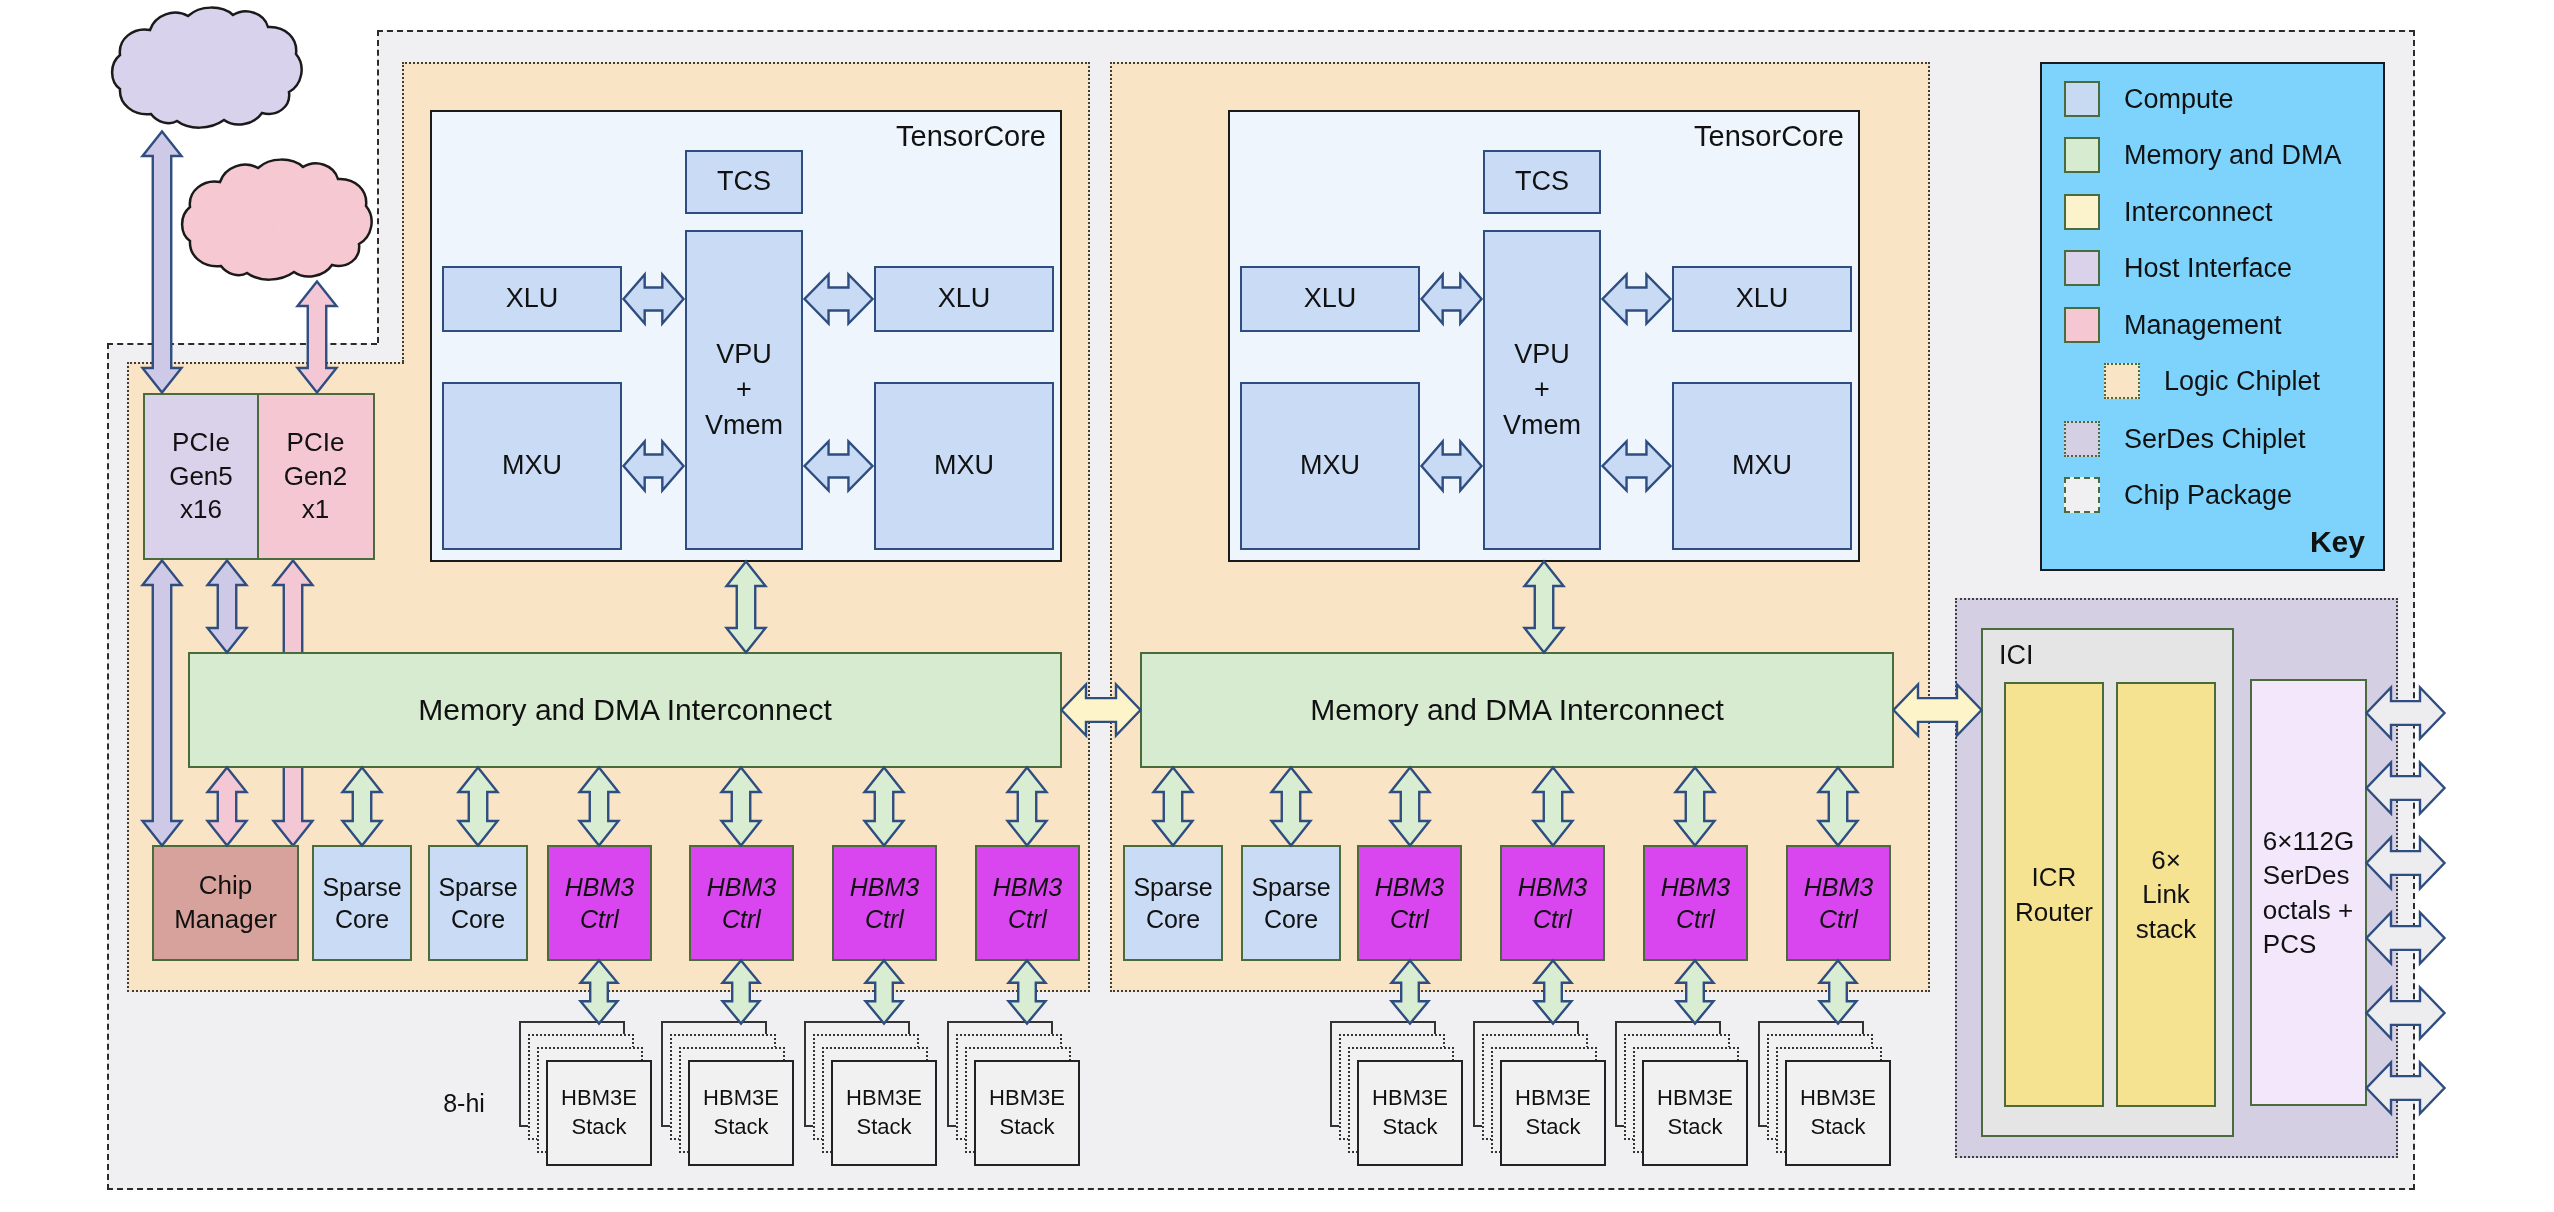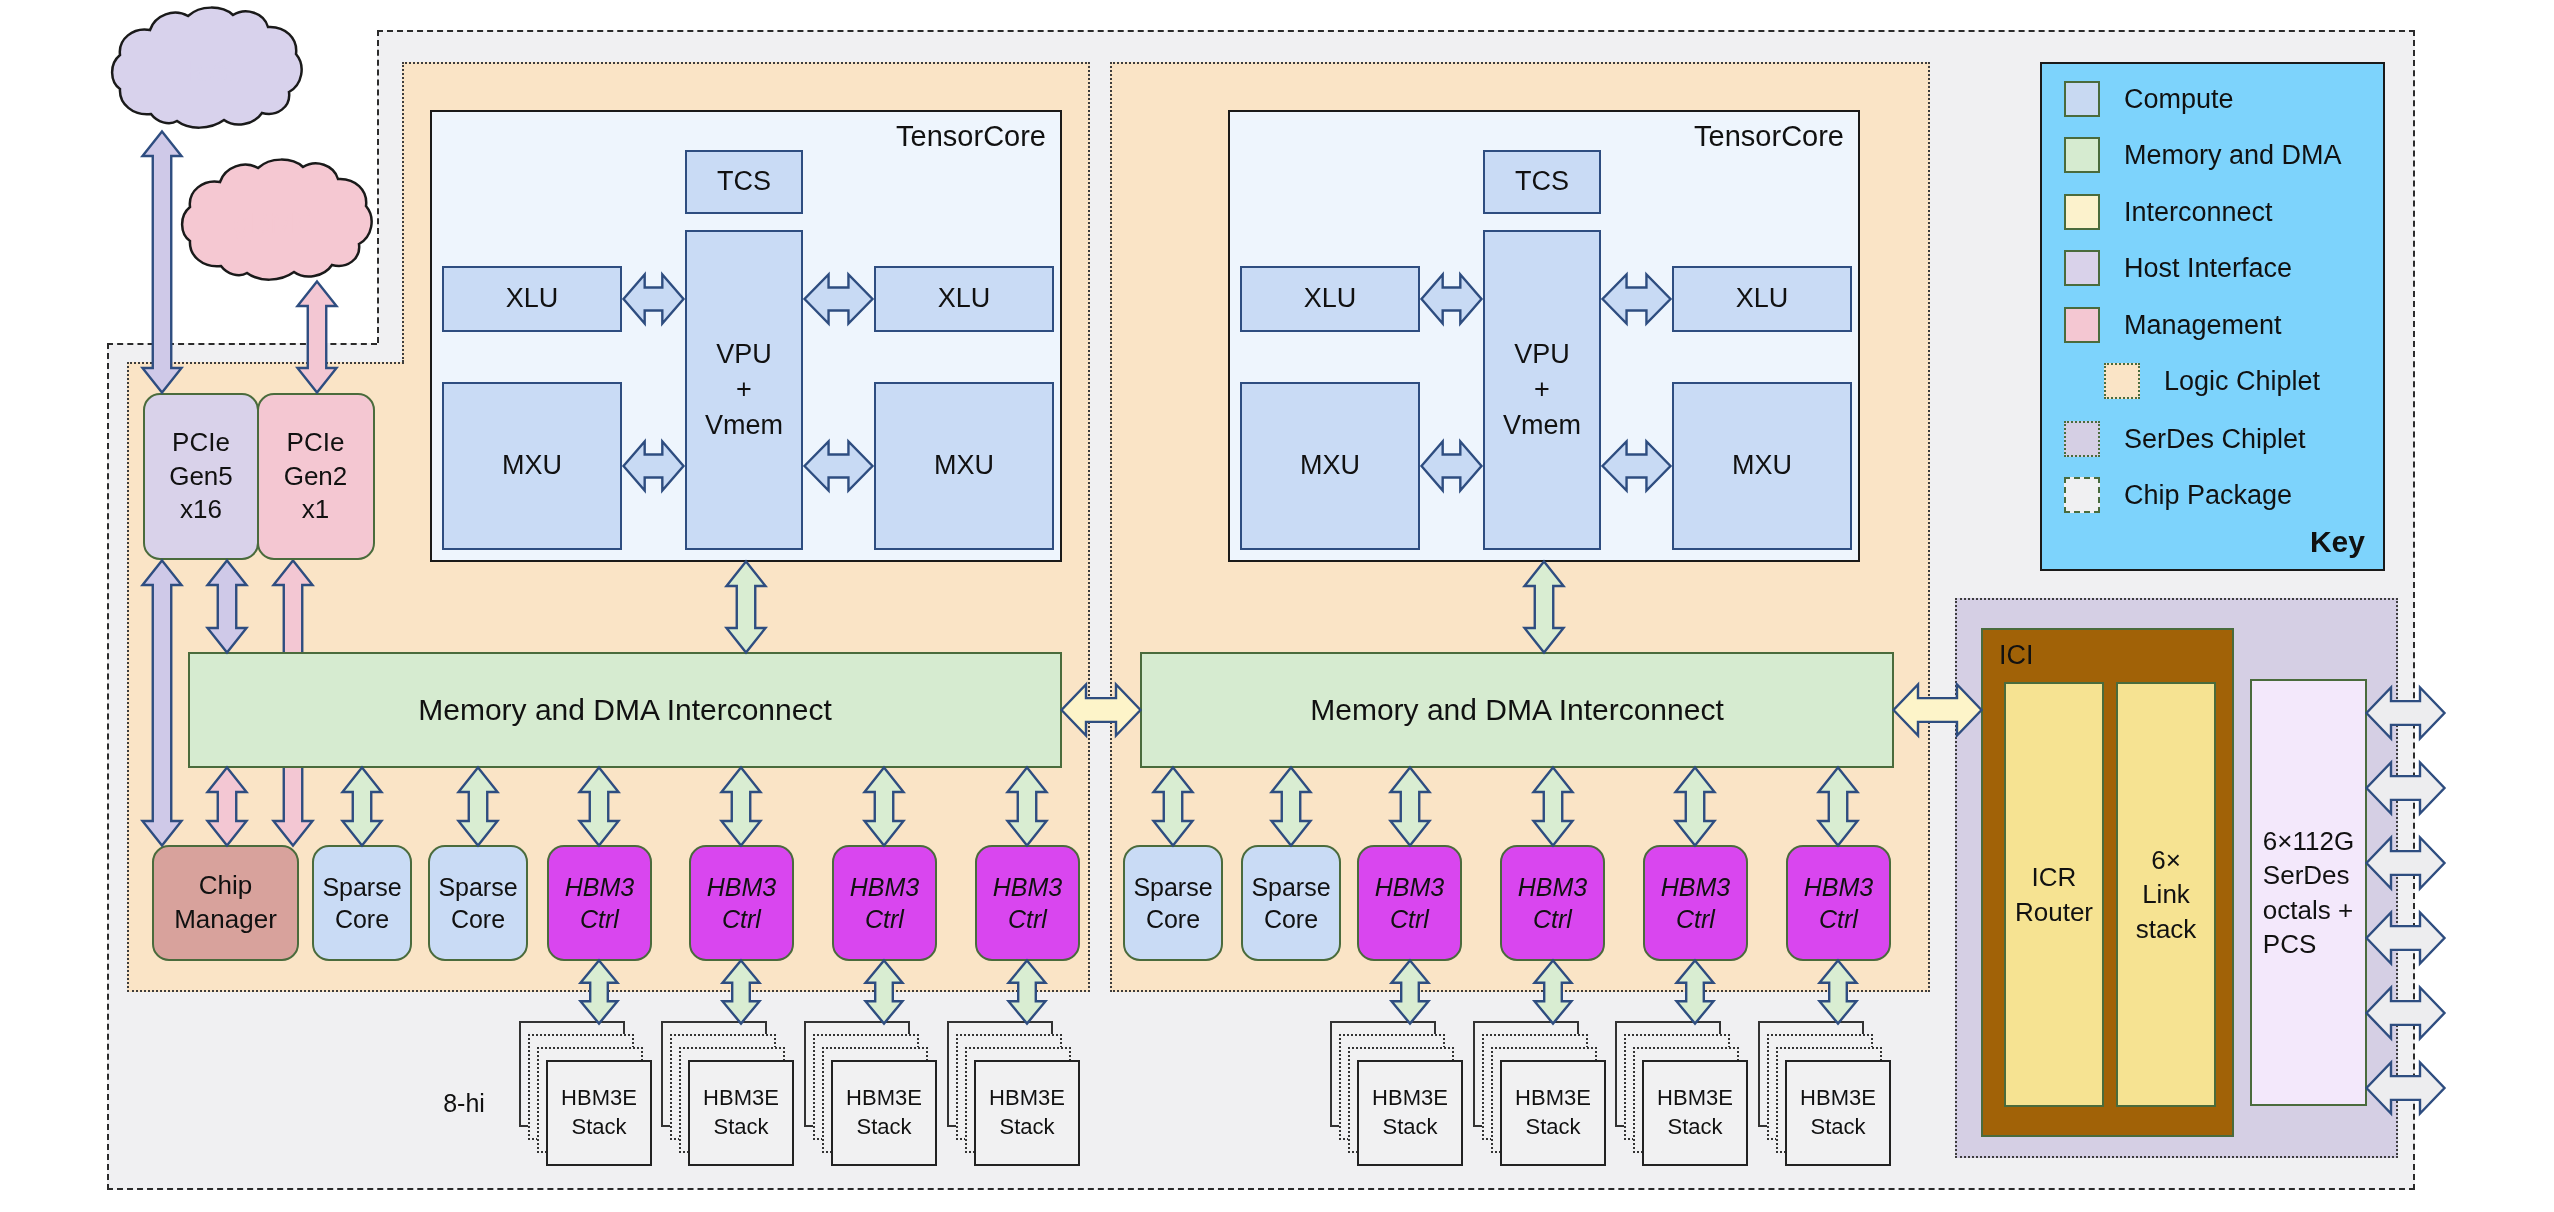--- a/index.html
+++ b/index.html
@@ -7,21 +7,21 @@
 
   .fill{position:absolute;z-index:0;}
   .cfill{position:absolute;z-index:1;}
   .seg{position:absolute;z-index:3;}
   .seg-h{height:0;border-top:2.5px dashed #2b2b2b;}
   .seg-v{width:0;border-left:2.5px dashed #2b2b2b;}
   .dot-h{height:0;border-top:2.5px dotted #3d3d3d;}
   .dot-v{width:0;border-left:2.5px dotted #3d3d3d;}
 
   .box{position:absolute;z-index:4;display:flex;align-items:center;justify-content:center;
-       text-align:center;white-space:pre-line;line-height:1.3;font-size:26px;box-sizing:border-box;border-radius:17px;}
+       text-align:center;white-space:pre-line;line-height:1.3;font-size:26px;box-sizing:border-box;}
   .gborder{border:2.5px solid #4a6b3c;}
   .row-box{font-size:25px;}
   .purple{background:#d9d2ea;}
   .pinkbg{background:#f4c7d2;}
   .brick{background:#d8a29c;}
   .bluebg{background:#c9dbf5;}
   .greenbg{background:#d946ef;font-style:italic;}
 
   .tc{position:absolute;z-index:4;background:#eef5fd;border:2.5px solid #1a1a1a;box-sizing:border-box;}
   .tc-title{position:absolute;top:8px;right:14px;font-size:29px;z-index:5;}
@@ -57,21 +57,21 @@
   .c-host{color:#d8d2ec;} .c-gbmc{color:#f5c8d2;}
 
   .key{position:absolute;z-index:4;background:#7dd3fc;border:2.5px solid #1a1a1a;box-sizing:border-box;}
   .key-row{position:absolute;left:22px;display:flex;align-items:center;gap:24px;}
   .sw{width:36px;height:36px;box-sizing:border-box;border:2.5px solid #4a6b3c;flex:0 0 auto;}
   .sw-dot{border-style:dotted;}
   .sw-dash{border-style:dashed;}
   .key-label{font-size:27px;white-space:nowrap;}
   .key-title{position:absolute;right:18px;bottom:10px;font-size:30px;font-weight:bold;}
 
-  .ici-outer{position:absolute;z-index:4;background:#a16207;border:2.5px solid #4a6b3c;box-sizing:border-box;}
+  .ici-outer{position:absolute;z-index:4;background:#e5e5e5;border:2.5px solid #4a6b3c;box-sizing:border-box;}
   .ici-title{position:absolute;left:16px;top:10px;font-size:27px;}
   .ici-inner{position:absolute;background:#f6e392;border:2px solid #4a6b3c;box-sizing:border-box;
              display:flex;align-items:center;justify-content:center;text-align:center;
              white-space:pre-line;line-height:1.32;font-size:26px;}
   .serdes-box{position:absolute;z-index:4;background:#f3e8fb;border:2px solid #4a6b3c;box-sizing:border-box;
               display:flex;align-items:center;justify-content:center;text-align:left;
               white-space:pre-line;line-height:1.32;font-size:26px;}
 </style>
 </head>
 <body>

